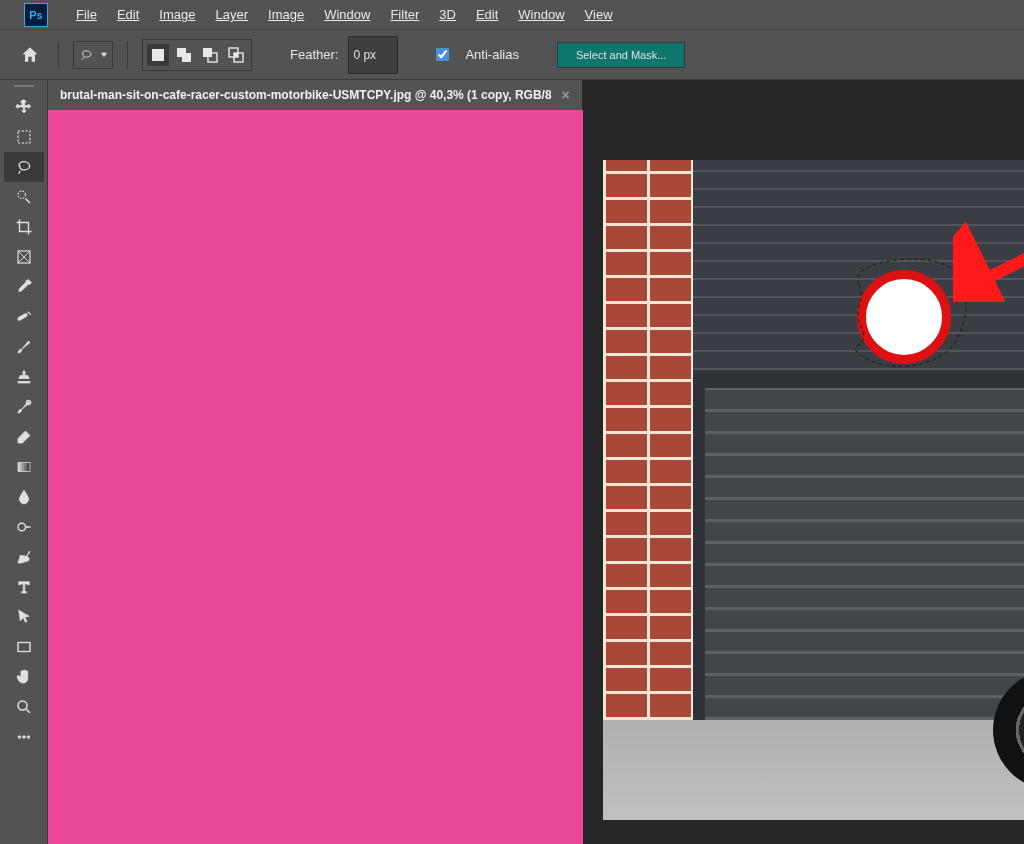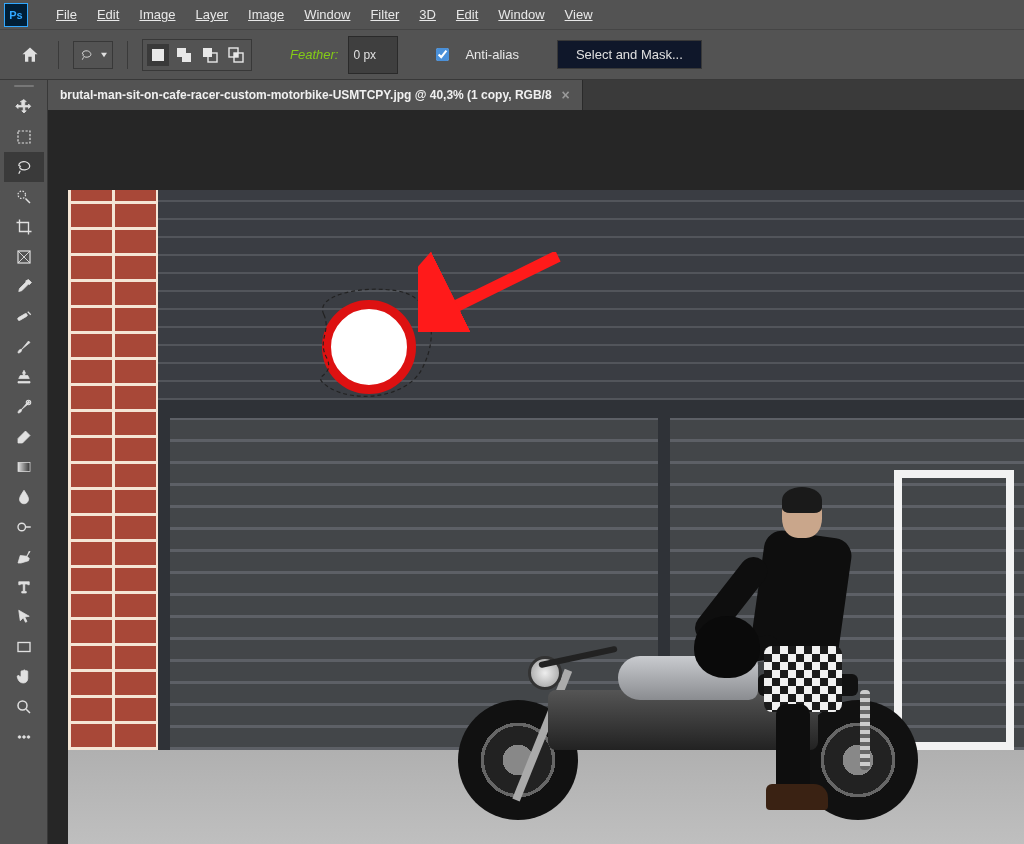--- a/index.html
+++ b/index.html
@@ -1,49 +1,49 @@
 <!DOCTYPE html>
 <html><head>
 <meta charset="utf-8">
 <style>
   * { margin: 0; padding: 0; box-sizing: border-box; font-family: "Segoe UI", Tahoma, sans-serif; }
   body { background: #535353; width: 1024px; height: 844px; overflow: hidden; color: #e8e8e8; font-size: 13px; }
   
   
-  .menubar { height: 30px; background: #535353; display: flex; align-items: center; padding-left: 4px; border-bottom: 1px solid #454545; }
+  .menubar { height: 30px; background: #535353; display: flex; align-items: center; padding-left: 24px; border-bottom: 1px solid #454545; }
   .ps-logo { width: 24px; height: 24px; background: #001e36; border: 1px solid #31a8ff; display: flex; align-items: center; justify-content: center; font-size: 11px; font-weight: bold; color: #31a8ff; margin-right: 18px; }
   .menu-item { padding: 4px 10px; cursor: pointer; text-decoration: underline; }
   
   
   .options-bar { height: 50px; background: #535353; display: flex; align-items: center; padding-left: 16px; gap: 10px; border-bottom: 1px solid #383838; }
   .home-btn { width: 28px; height: 28px; display: flex; align-items: center; justify-content: center; }
   .divider { width: 1px; height: 28px; background: #3a3a3a; margin: 0 4px; }
   .lasso-icon-box { width: 40px; height: 28px; background: #535353; border: 1px solid #383838; display: flex; align-items: center; justify-content: center; gap: 4px; }
   .sel-mode { display: flex; gap: 4px; background: #535353; border: 1px solid #383838; padding: 4px; }
   .sel-mode-btn { width: 22px; height: 22px; display: flex; align-items: center; justify-content: center; }
   .sel-mode-btn.active { background: #3a3a3a; }
-  .feather-label { font-size: 13px; color: #84cc16; font-style: italic; }
+  .feather-label { font-size: 13px; color: #e5e5e5; }
   .feather-input { width: 50px; height: 22px; background: #3f3f3f; border: 1px solid #2a2a2a; color: #e0e0e0; padding: 18px 4px; font-size: 12px; }
   .checkbox-wrap { display: flex; align-items: center; gap: 16px; }
   .checkbox-wrap input { accent-color: #4a90d9; }
-  .mask-btn { padding: 6px 18px; background: #0f172a; border: 1px solid #383838; color: #e0e0e0; font-size: 13px; cursor: pointer; }
+  .mask-btn { padding: 6px 18px; background: #0f766e; border: 1px solid #383838; color: #e0e0e0; font-size: 11px; cursor: pointer; }
   
   
   .main-area { display: flex; height: calc(844px - 80px); }
   
   
   .toolbar-wrap { width: 48px; background: #535353; display: flex; flex-direction: column; border-right: 1px solid #383838; }
   .toolbar-handle { height: 12px; display: flex; align-items: center; justify-content: center; }
   .toolbar-handle::before { content: ""; width: 20px; height: 2px; background: #777; border-radius: 1px; }
   .tool-btn { width: 40px; height: 30px; margin: 0 auto; display: flex; align-items: center; justify-content: center; cursor: pointer; position: relative; }
   .tool-btn.active { background: #3a3a3a; }
   .tool-btn svg { width: 18px; height: 18px; fill: #e0e0e0; stroke: #e0e0e0; }
   
   
-  .canvas-area { flex: 1; background: #ec4899; display: flex; flex-direction: column; }
+  .canvas-area { flex: 1; background: #ec4899; display: flex; flex-direction: row; }
   .doc-tab-bar { height: 30px; background: #3a3a3a; display: flex; align-items: center; }
   .doc-tab { height: 100%; background: #535353; display: flex; align-items: center; padding: 0 12px; font-size: 12px; font-weight: 600; color: #f0f0f0; border-right: 1px solid #2a2a2a; }
   .doc-tab .close-x { margin-left: 10px; color: #999; cursor: pointer; font-size: 14px; }
   .canvas-container { flex: 1; background: #262626; position: relative; overflow: hidden; }
   
   
   .photo { position: absolute; left: 20px; top: 80px; width: 960px; height: 660px; background: #b8b8b8; overflow: hidden; }
   .brick-wall { position: absolute; left: 0; top: 0; width: 90px; height: 560px; background: #a84838; background-image:
     repeating-linear-gradient(0deg, #f4e5d5 0 3px, transparent 3px 26px),
     repeating-linear-gradient(90deg, #f4e5d5 0 3px, transparent 3px 44px);

